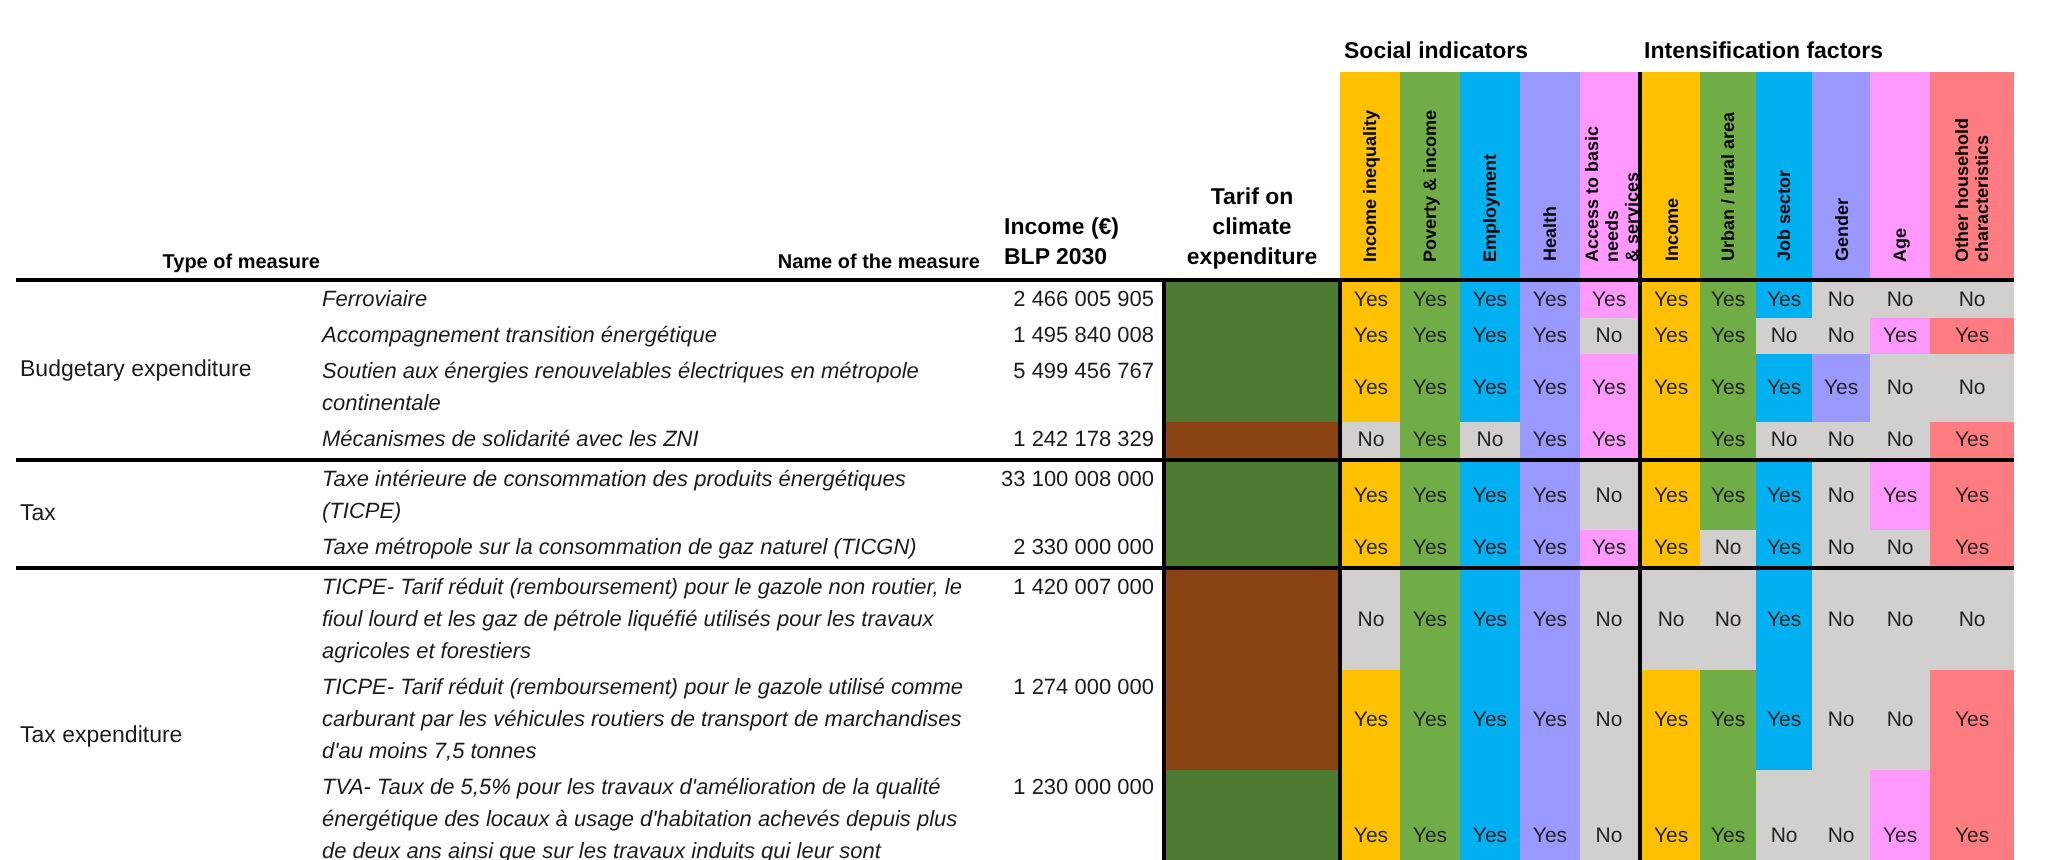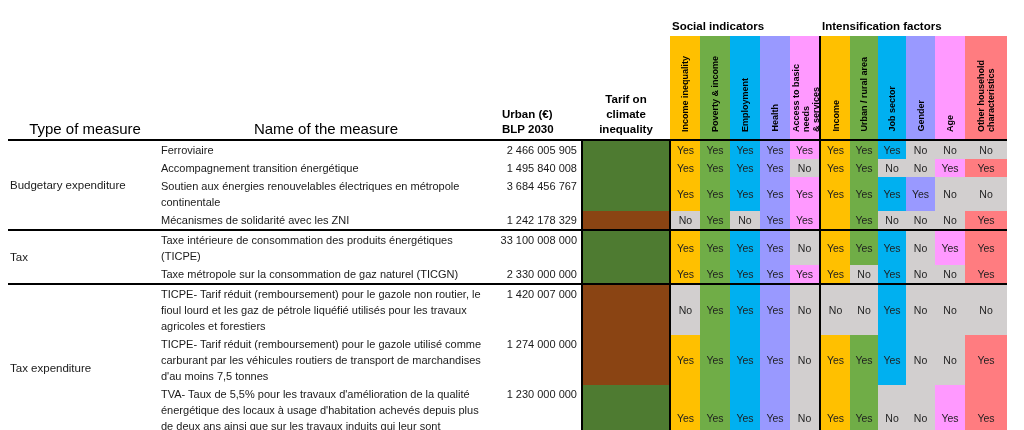--- a/index.html
+++ b/index.html
@@ -12,35 +12,35 @@
   table{border-collapse:collapse;table-layout:fixed;width:999px;}
   th,td{padding:0;margin:0;}
 
   
   .group-row th{height:26px;vertical-align:bottom;text-align:left;
     font-size:11.5px;font-weight:700;color:#000;padding:0 0 4px 2px;}
   .group-row th.blank{padding:0;}
 
   
   .cols-row th{border-bottom:2px solid #000;}
-  .h-type,.h-name{vertical-align:bottom;text-align:center;font-size:15px;
-    font-weight:400;color:#000;padding:0 0 2px 2px;}
+  .h-type,.h-name{vertical-align:bottom;text-align:right;font-size:10px;
+    font-weight:700;color:#000;padding:0 0 2px 2px;}
   .h-amount{vertical-align:bottom;text-align:left;font-size:11.5px;
     font-weight:700;color:#000;padding:0 0 2px 12px;line-height:15px;}
   .h-impact{vertical-align:bottom;text-align:center;font-size:11.5px;
     font-weight:700;color:#000;padding:0 0 2px;line-height:15px;}
   .vhead{height:98px;vertical-align:bottom;text-align:center;padding:2px 1px 3px;}
   .vtext{writing-mode:vertical-rl;transform:rotate(180deg);display:inline-block;
     font-size:9px;line-height:10px;white-space:pre-line;max-height:93px;
     overflow:hidden;color:#000;text-align:left;letter-spacing:0;}
 
   
   .type-cell{vertical-align:middle;text-align:left;font-size:11.5px;padding-left:2px;}
   .name-cell{vertical-align:top;text-align:left;font-size:11px;line-height:16px;
-    padding:1px 6px 1px 1px;}
+    padding:1px 6px 1px 1px;font-style:italic;}
   .amount-cell{vertical-align:top;text-align:right;font-size:11px;line-height:16px;
     padding:1px 4px 0 0;white-space:nowrap;}
   .impact-cell{border-left:2px solid #000;border-right:2px solid #000;}
   .ind-cell{text-align:center;vertical-align:middle;font-size:10.5px;color:#1f1f1f;}
 
   
   .gdiv{border-left:2px solid #000;}
   tr.sec-top td{border-top:2px solid #000;}
 </style>
 </head>
@@ -68,27 +68,27 @@
     <thead>
       <tr class="group-row">
         <th class="blank" colspan="4"></th>
         <th colspan="5">Social indicators</th>
         <th colspan="6">Intensification factors</th>
       </tr>
       <tr class="cols-row" id="vhead-row">
         <th class="h-type">Type of measure</th>
         <th class="h-name">Name of the measure</th>
         <th class="h-amount">
-          <div>Urban (€)</div>
+          <div>Income (€)</div>
           <div>BLP 2030</div>
         </th>
         <th class="h-impact">
           <div>Tarif on</div>
           <div>climate</div>
-          <div>inequality</div>
+          <div>expenditure</div>
         </th>
 
       <th class="vhead" style="background: rgb(255, 192, 0);"><span class="vtext">Income inequality</span></th>
           <th class="vhead" style="background: rgb(112, 173, 71);"><span class="vtext">Poverty &amp; income</span></th>
           <th class="vhead" style="background: rgb(0, 176, 240);"><span class="vtext">Employment</span></th>
           <th class="vhead" style="background: rgb(153, 153, 255);"><span class="vtext">Health</span></th>
           <th class="vhead" style="background: rgb(255, 153, 255);"><span class="vtext">Access to basic needs
 &amp; services</span></th>
           <th class="vhead gdiv" style="background: rgb(255, 192, 0);"><span class="vtext">Income</span></th>
           <th class="vhead" style="background: rgb(112, 173, 71);"><span class="vtext">Urban / rural area</span></th>
@@ -129,21 +129,21 @@
           <td class="ind-cell" style="background: rgb(210, 207, 207);">No</td>
           <td class="ind-cell gdiv" style="background: rgb(255, 192, 0);">Yes</td>
           <td class="ind-cell" style="background: rgb(112, 173, 71);">Yes</td>
           <td class="ind-cell" style="background: rgb(210, 207, 207);">No</td>
           <td class="ind-cell" style="background: rgb(210, 207, 207);">No</td>
           <td class="ind-cell" style="background: rgb(255, 153, 255);">Yes</td>
           <td class="ind-cell" style="background: rgb(255, 124, 128);">Yes</td>
         </tr>
         <tr style="height: 34px;">
           <td class="name-cell">Soutien aux énergies renouvelables électriques en métropole continentale</td>
-          <td class="amount-cell">3 684 456 767</td>
+          <td class="amount-cell">5 499 456 767</td>
           <td class="impact-cell" style="background: rgb(78, 123, 49);"></td>
           <td class="ind-cell" style="background: rgb(255, 192, 0);">Yes</td>
           <td class="ind-cell" style="background: rgb(112, 173, 71);">Yes</td>
           <td class="ind-cell" style="background: rgb(0, 176, 240);">Yes</td>
           <td class="ind-cell" style="background: rgb(153, 153, 255);">Yes</td>
           <td class="ind-cell" style="background: rgb(255, 153, 255);">Yes</td>
           <td class="ind-cell gdiv" style="background: rgb(255, 192, 0);">Yes</td>
           <td class="ind-cell" style="background: rgb(112, 173, 71);">Yes</td>
           <td class="ind-cell" style="background: rgb(0, 176, 240);">Yes</td>
           <td class="ind-cell" style="background: rgb(153, 153, 255);">Yes</td>

